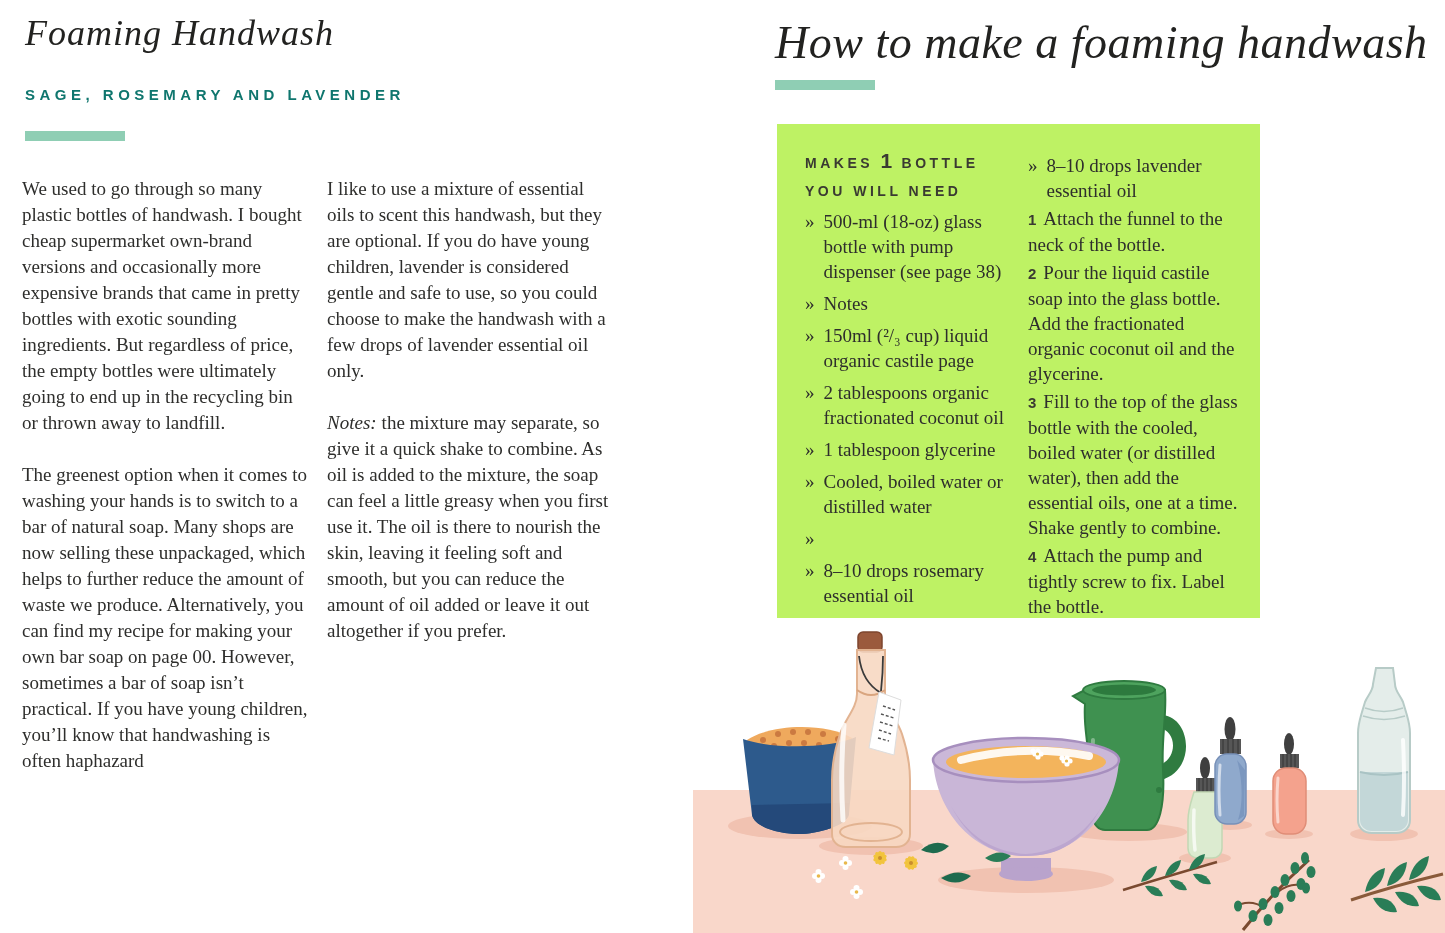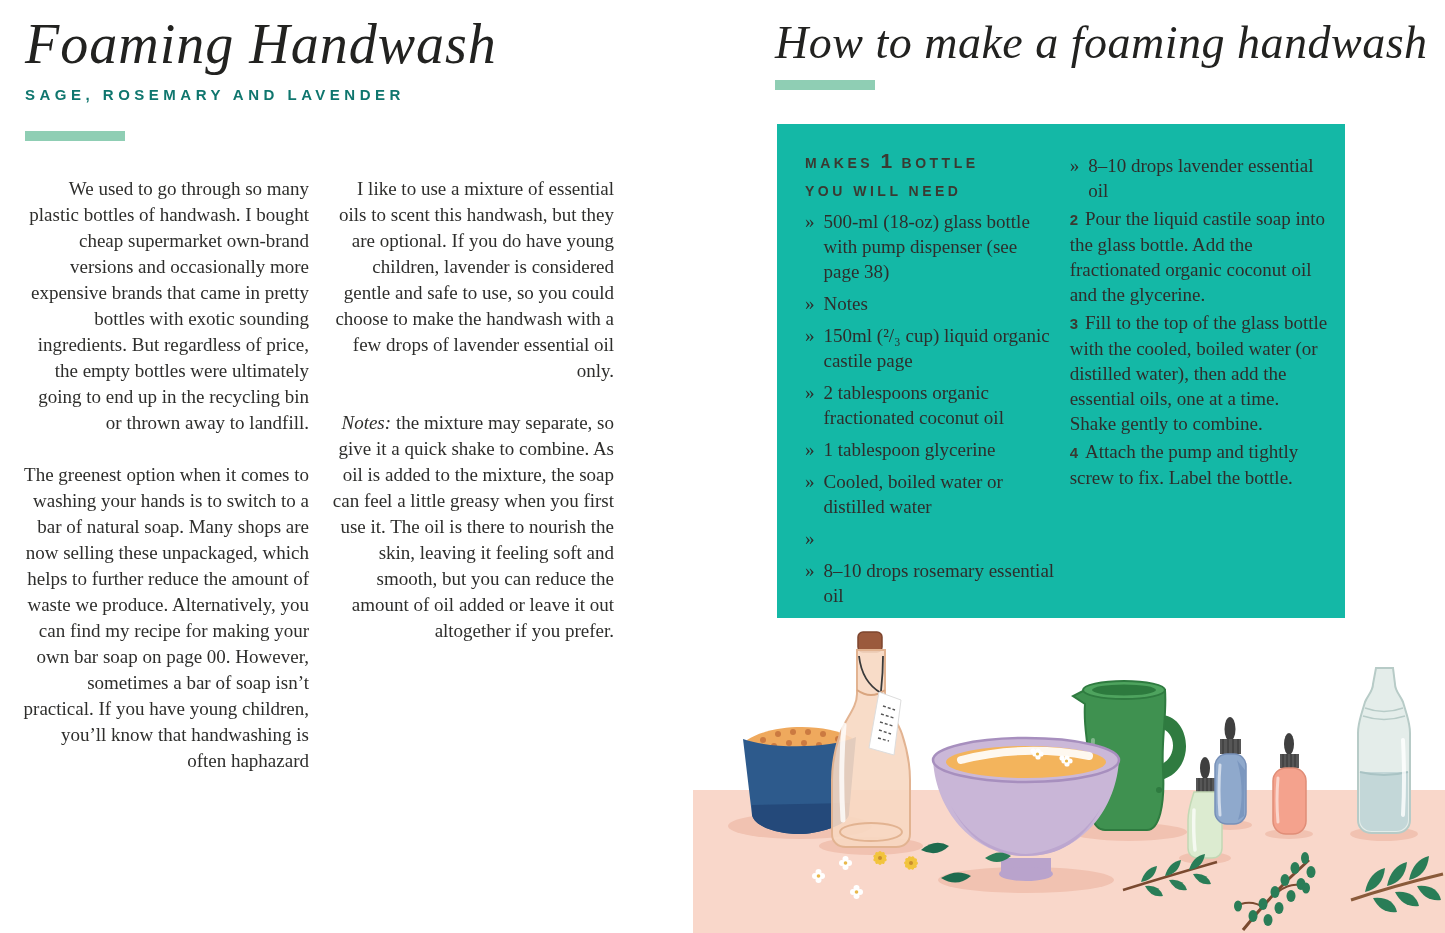--- a/index.html
+++ b/index.html
@@ -6,51 +6,51 @@
   html,body { background:#ffffff; }
   .page {
     position:relative; width:1445px; height:933px; background:#ffffff;
     overflow:hidden; font-family:"Liberation Serif", serif; color:#2a2a28;
   }
 
   
   .lp-title {
     position:absolute; left:25px; top:12px;
     font-family:"Liberation Serif", serif; font-style:italic; font-weight:400;
-    font-size:56px; letter-spacing:1px; color:#222220; white-space:nowrap;
+    font-size:36px; letter-spacing:1px; color:#222220; white-space:nowrap;
   }
   .lp-subtitle {
     position:absolute; left:25px; top:86px;
     font-family:"Liberation Sans", sans-serif; font-weight:bold;
     font-size:15px; letter-spacing:4.5px; color:#0f766e; white-space:nowrap;
   }
   .accent-bar {
     position:absolute; width:100px; height:10px; background:#8fceb4;
   }
   .bar-left { left:25px; top:131px; }
   .bar-right { left:775px; top:80px; }
 
   .body-cols {
     position:absolute; left:22px; top:176px; width:592px;
     display:flex; gap:18px;
   }
   .col { width:287px; font-size:19px; line-height:26px; color:#2e2e2c; }
-  .col p { margin:0 0 26px 0;text-align:right; }
+  .col p { margin:0 0 26px 0; }
   .col p:last-child { margin-bottom:0; }
   .notes-label { font-style:italic; margin-right:5px;margin-top:12px; }
 
   
   .rp-title {
     position:absolute; left:775px; top:16px;
     font-family:Liberation Serif, serif; font-style:italic; font-weight:400;
     font-size:46px; letter-spacing:0.5px; color:#222220; white-space:nowrap;
   }
   .recipe-box {
-    position:absolute; left:777px; top:124px; width:568px; height:494px;
-    background:#14b8a6; padding:26px 16px 20px 28px;
+    position:absolute; left:777px; top:124px; width:483px; height:494px;
+    background:#bef264; padding:26px 16px 20px 28px;
     display:flex; gap:15px;
   }
   .box-col-left  { width:258px; }
   .box-col-right { width:268px; }
   .box-heading {
     font-family:"Liberation Sans", sans-serif; font-weight:bold;
     font-size:14px; letter-spacing:3.5px; color:#3a3a32; line-height:22px;
     margin-bottom:6px; white-space:nowrap;
   }
   .makes-qty { font-size:21px; letter-spacing:2px; }
@@ -137,20 +137,21 @@
             </li>
         </ul>
       </div>
       <div class="box-col-right">
         <ul class="ing-list" style="margin-top:-4px;">
           <li>
               <span class="bullet">»</span>
               <span>8–10 drops lavender essential oil</span>
             </li>
         </ul>
+        <p class="step"><span class="step-num">1</span><span>Attach the funnel to the neck of the bottle.</span></p>
         <p class="step"><span class="step-num">2</span><span>Pour the liquid castile soap into the glass bottle. Add the fractionated organic coconut oil and the glycerine.</span></p>
         <p class="step spaced"><span class="step-num">3</span><span>Fill to the top of the glass bottle with the cooled, boiled water (or distilled water), then add the essential oils, one at a time. Shake gently to combine.</span></p>
         <p class="step spaced"><span class="step-num">4</span><span>Attach the pump and tightly screw to fix. Label the bottle.</span></p>
       </div>
     </div>
 
     <svg class="illus" viewBox="0 0 752 313" aria-hidden="true">
 
       <rect x="0" y="170" width="752" height="143" fill="#f9d7ca"></rect>
 

